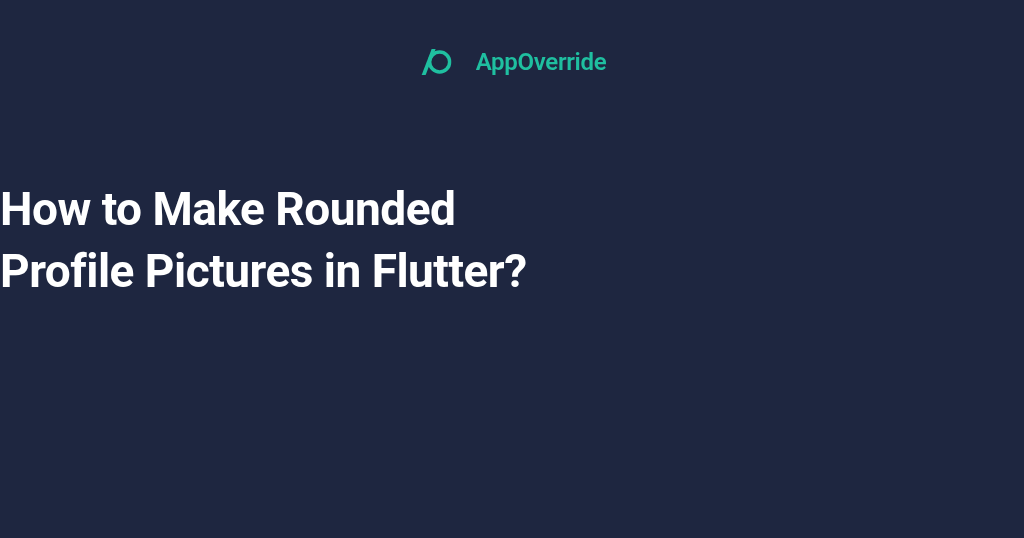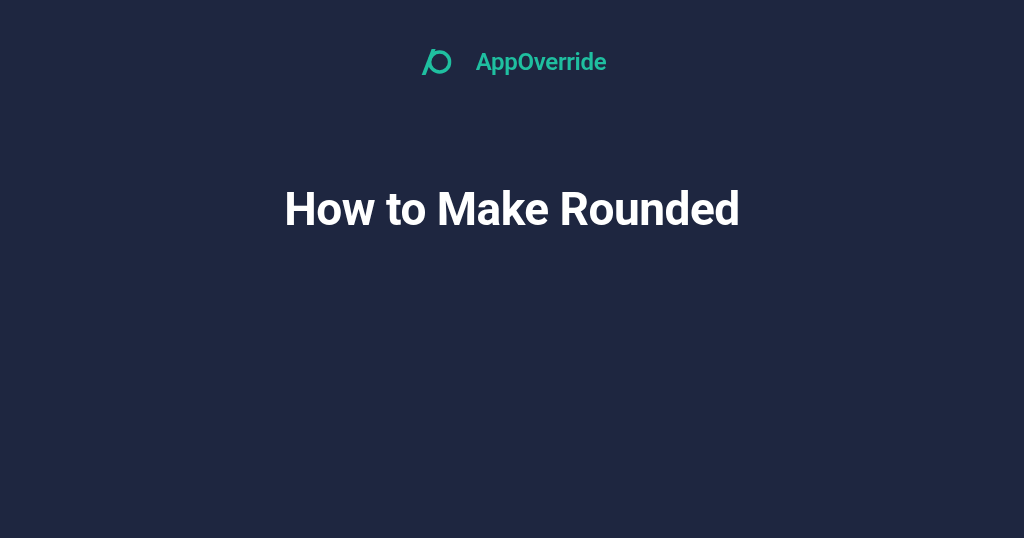--- a/index.html
+++ b/index.html
@@ -36,21 +36,21 @@
       font-size: 24px;
       font-weight: 600;
       letter-spacing: -0.3px;
     }
     .title-container {
       position: absolute;
       top: 178px;
       left: 50%;
       transform: translateX(-50%);
       width: 100%;
-      text-align: center;
+      text-align: left;
     }
     .title {
       color: #ffffff;
       font-size: 46px;
       font-weight: 700;
       line-height: 1.35;
       letter-spacing: -0.5px;
     }
   </style>
 </head>
@@ -62,14 +62,15 @@
       <path d="M 4 30 L 14 4 L 18 4 L 8 30 Z" fill="#1fbfa0"></path>
       <circle cx="22" cy="17" r="10" stroke="#1fbfa0" stroke-width="3.5" fill="none"></circle>
     </svg>
   </span>
   <span class="logo-text">AppOverride</span>
 </div>
 
 <div class="title-container">
   <h1 class="title">
     <span>How to Make Rounded</span><br>
+    <span>Profile Pictures in Flutter?</span>
   </h1>
 </div>
 
 </body></html>

